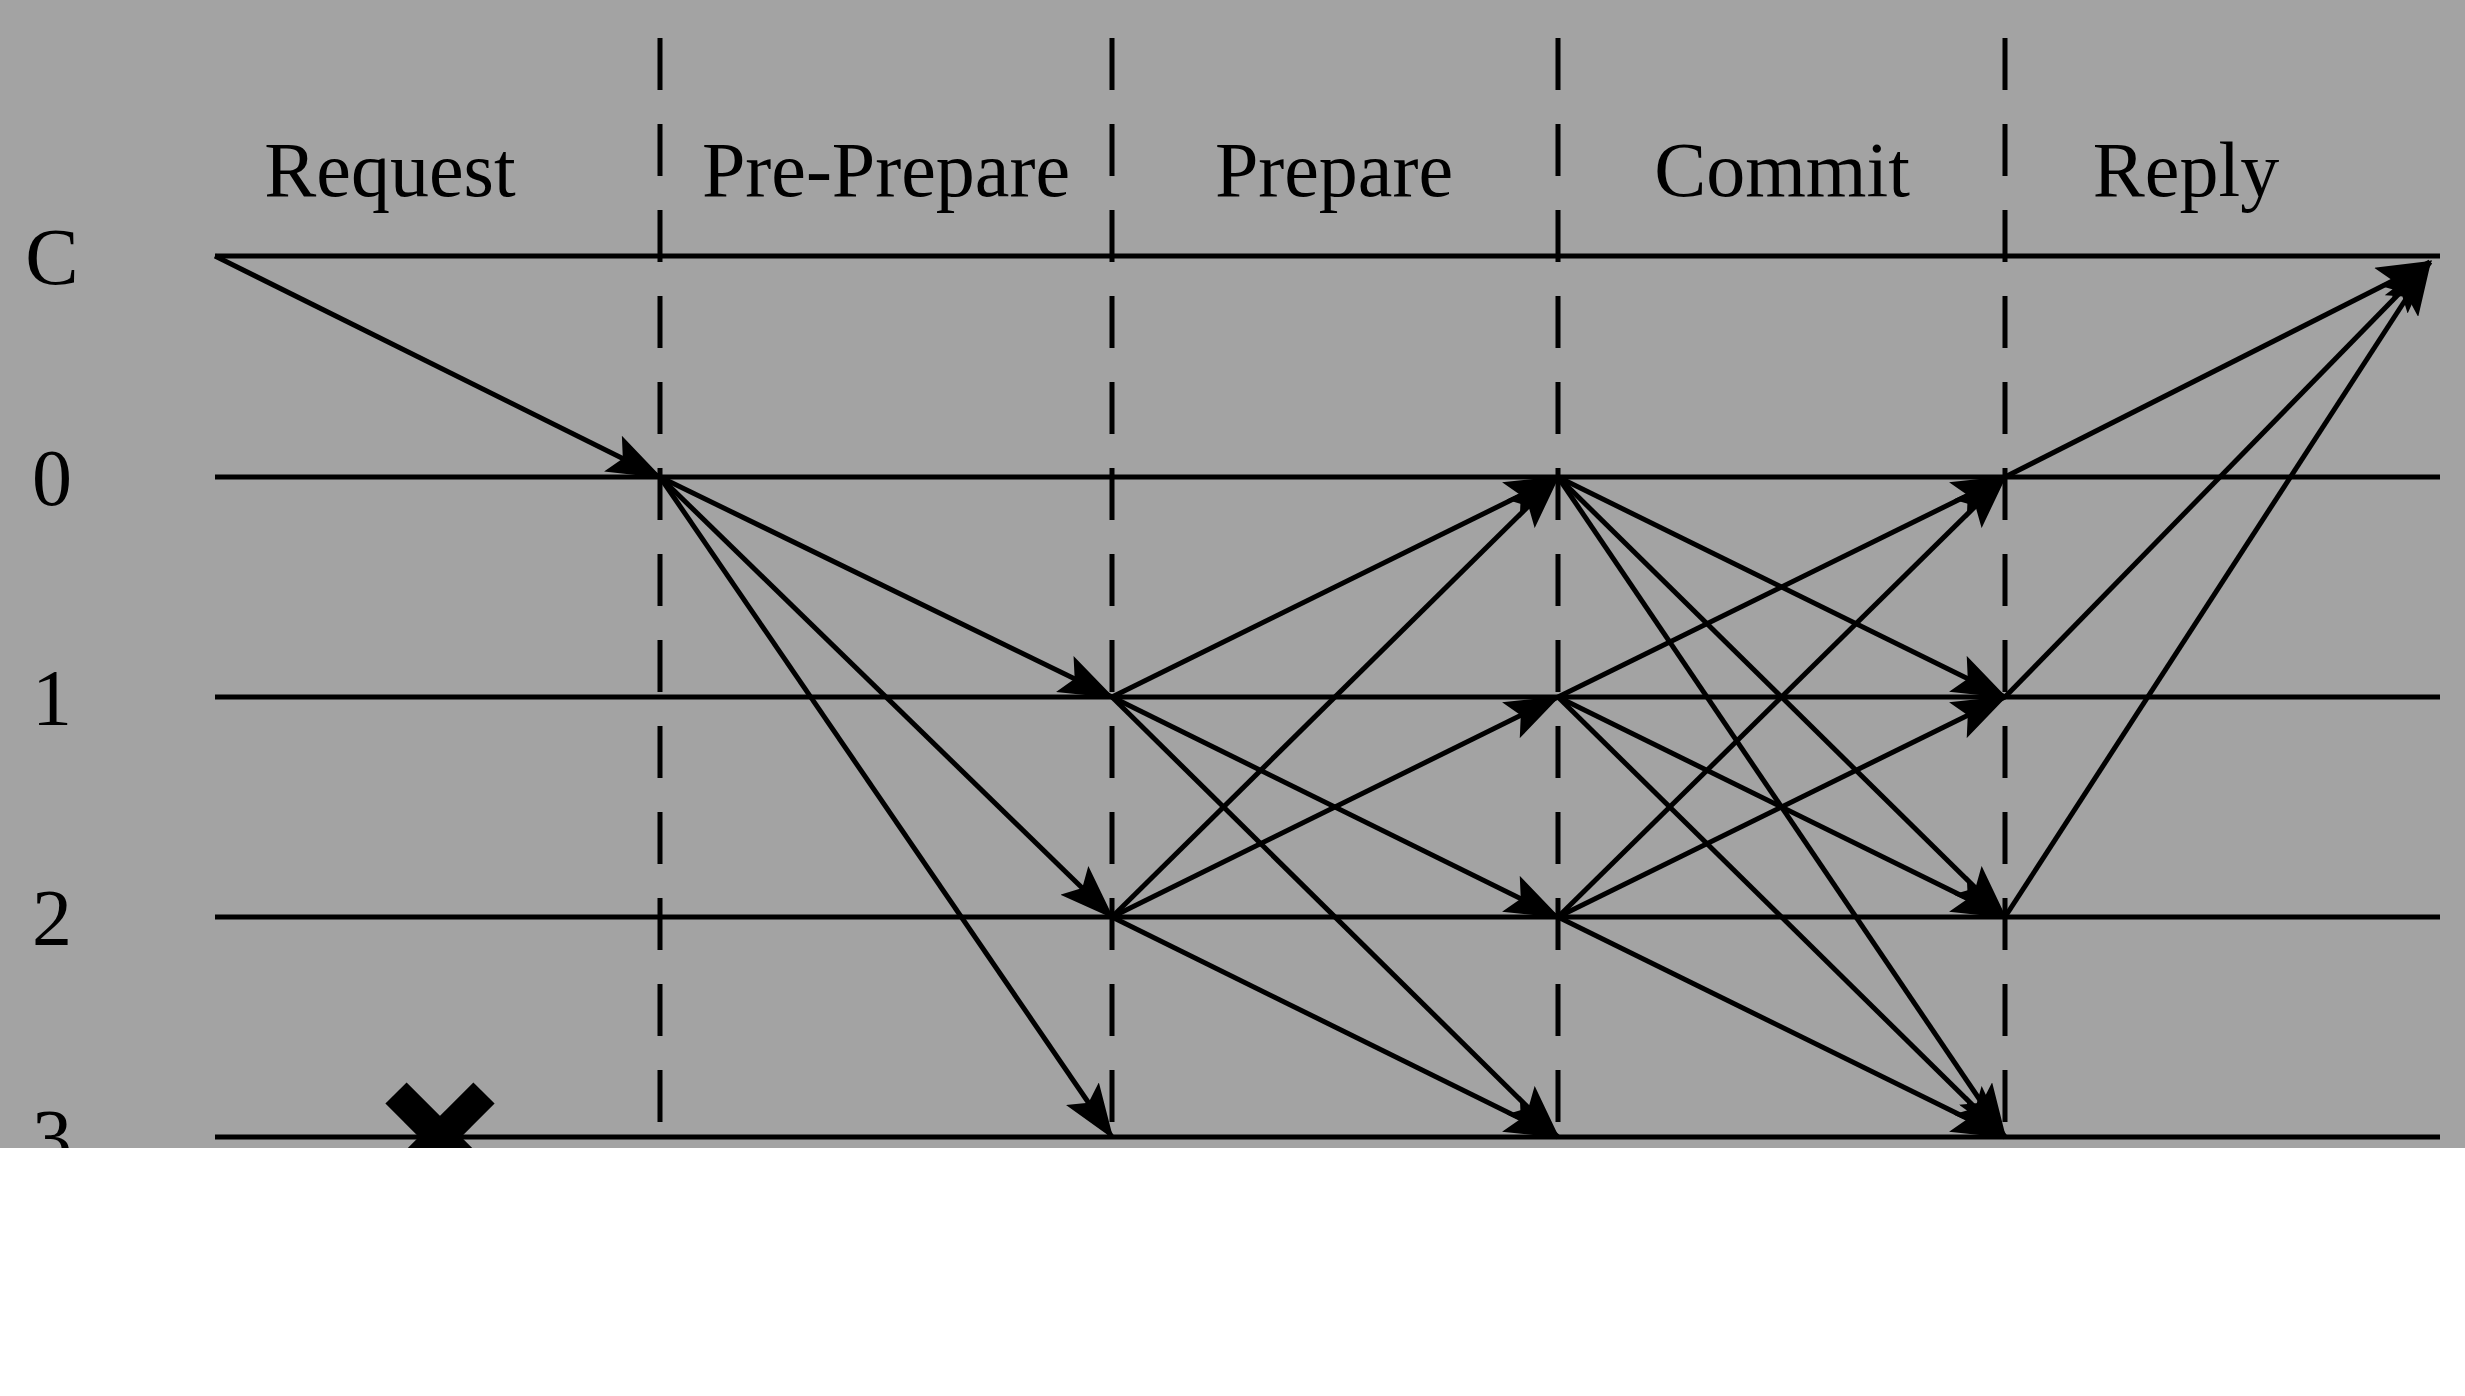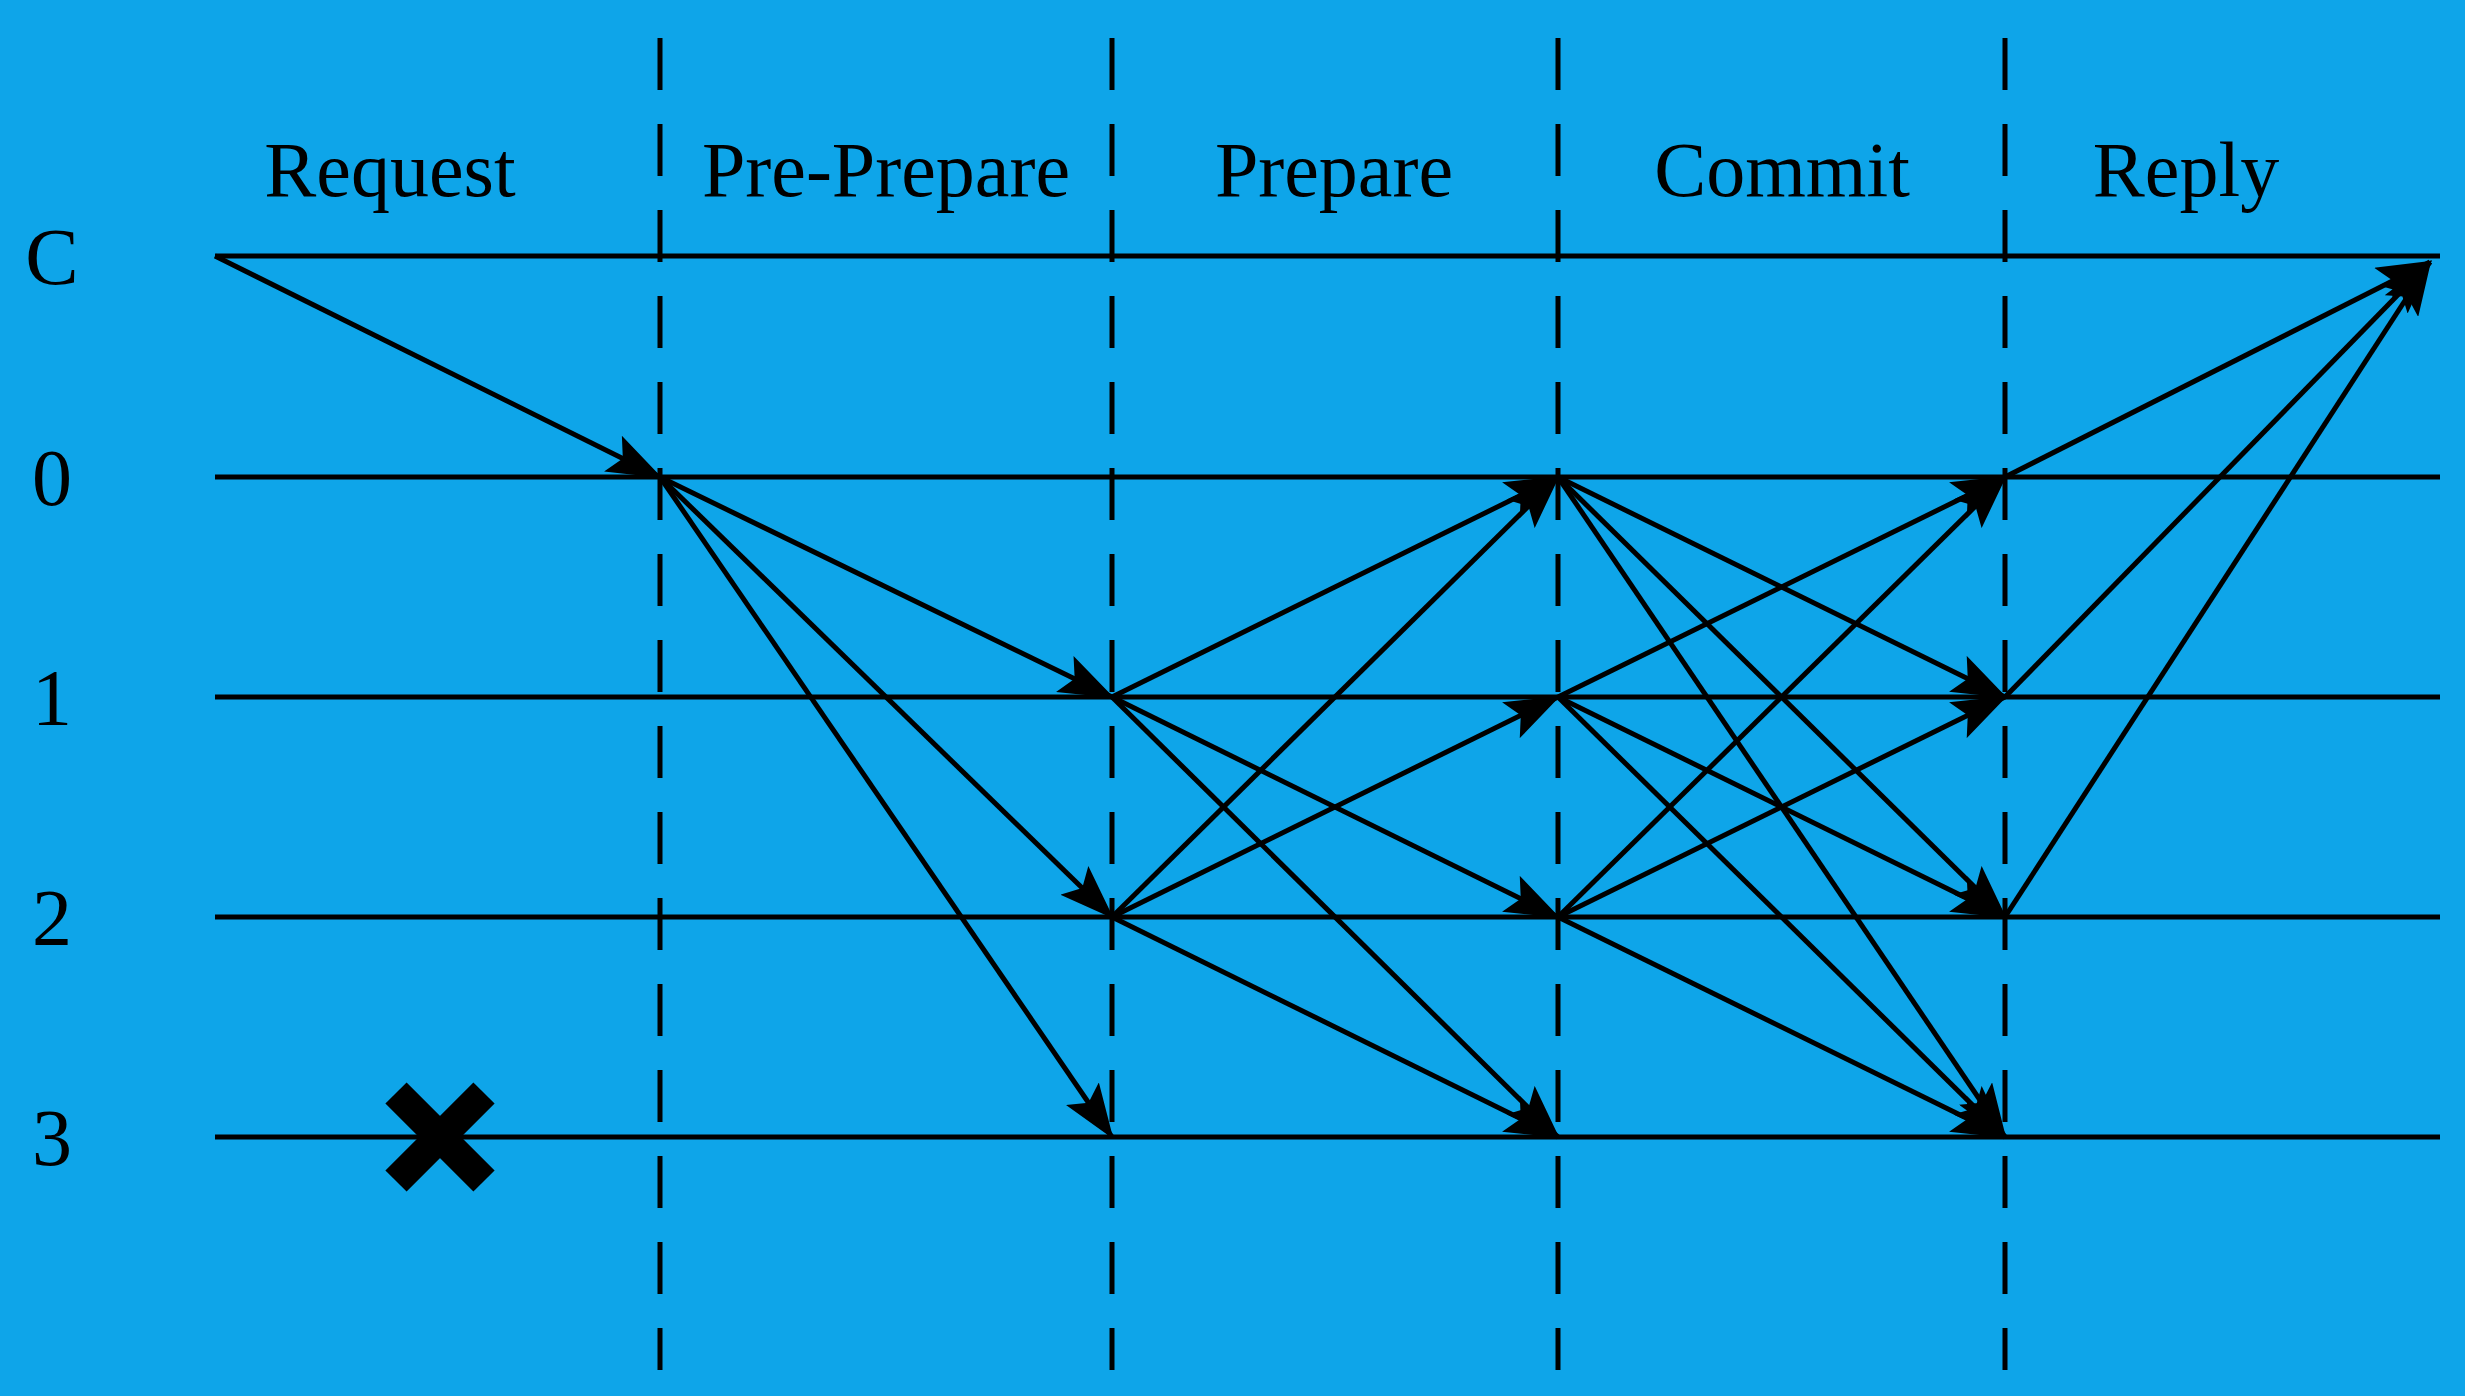--- a/index.html
+++ b/index.html
@@ -3,22 +3,22 @@
 <meta charset="utf-8">
 <style>
   html, body {
     margin: 0;
     padding: 0;
     background: #ffffff;
   }
   #diagram-root {
     position: relative;
     width: 2465px;
-    height: 1396px;
-    background: #0ea5e9;
+    height: 1148px;
+    background: #a3a3a3;
     font-family: "Liberation Serif", "DejaVu Serif", serif;
     overflow: hidden;
   }
   #pbft-svg {
     position: absolute;
     left: 0;
     top: 0;
     width: 2465px;
     height: 1396px;
   }

